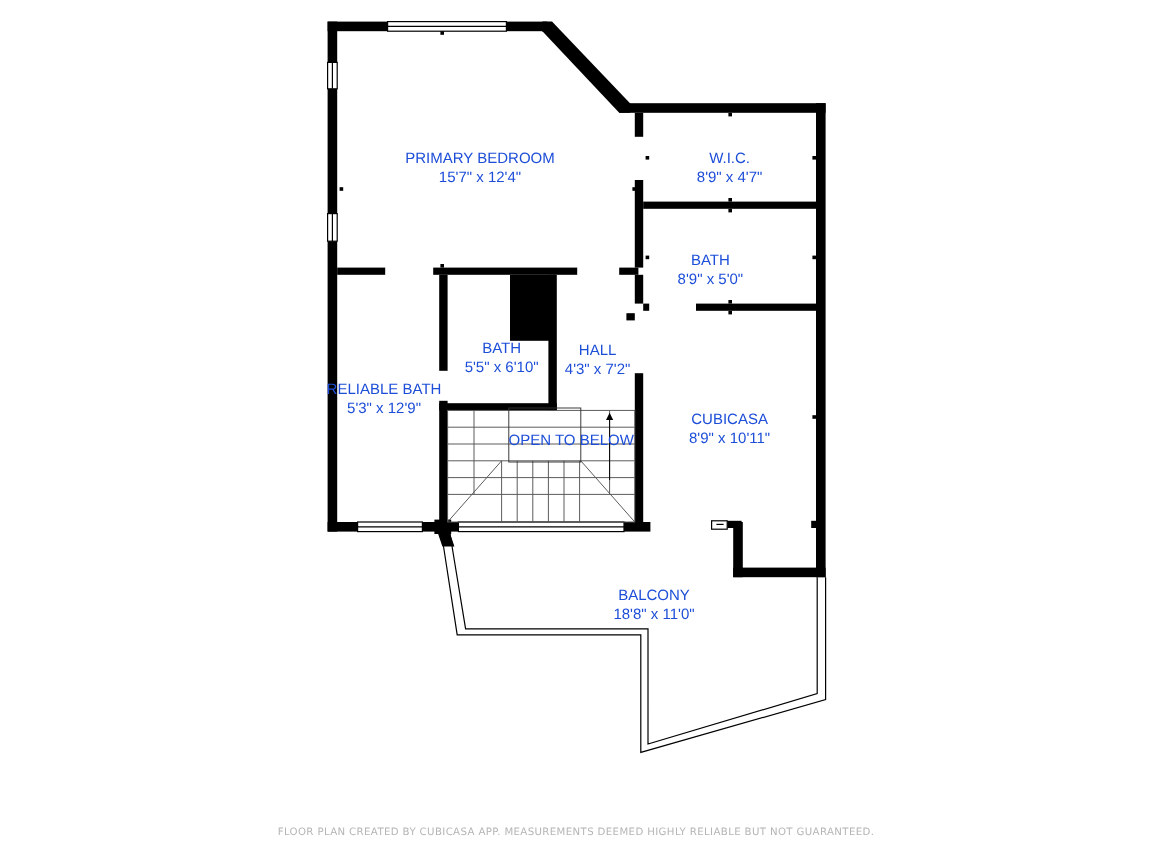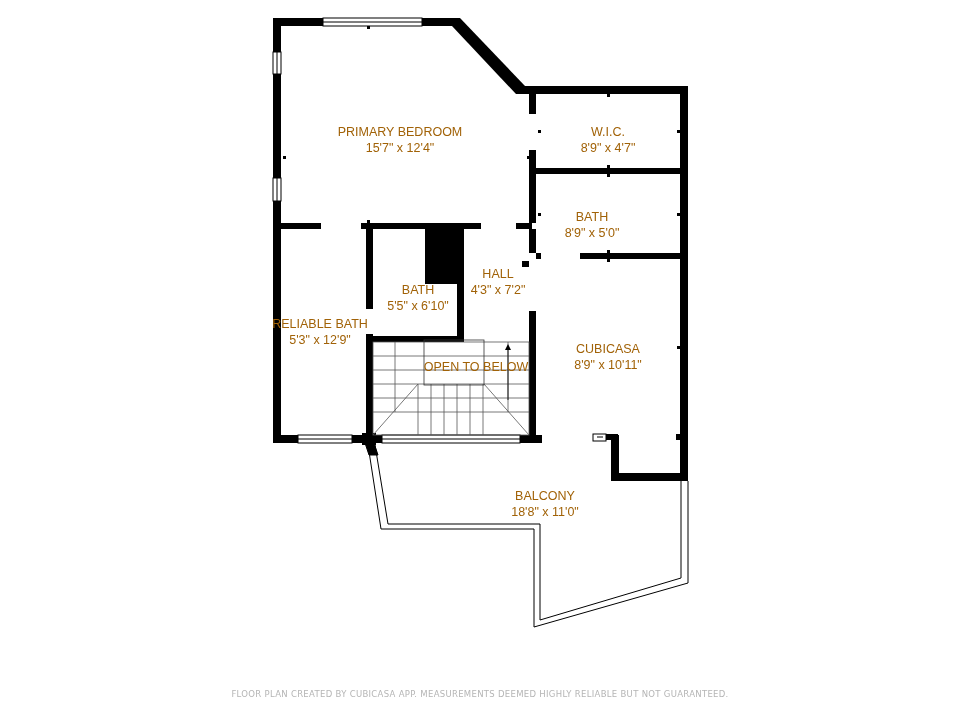--- a/index.html
+++ b/index.html
@@ -1,18 +1,18 @@
 <!DOCTYPE html>
 <html><head>
 <meta charset="utf-8">
 <style>
   html, body { margin: 0; padding: 0; background: #ffffff; }
   body { width: 960px; height: 720px; position: relative; overflow: hidden; font-family: "Liberation Sans", "DejaVu Sans", sans-serif; }
   #plan { position: absolute; left: 0; top: 0; width: 960px; height: 720px; }
-  .room-label { position: absolute; text-align: center; color: #a16207; font-size: 12.5px; line-height: 16px; white-space: nowrap; transform: translateX(-50%); }
+  .room-label { position: absolute; text-align: center; color: #1d4ed8; font-size: 12.5px; line-height: 16px; white-space: nowrap; transform: translateX(-50%); }
   .room-label .name, .room-label .dims { display: block; }
   .footer { position: absolute; left: 0; width: 960px; top: 689px; text-align: center; font-size: 8.5px; letter-spacing: 0.3px; color: #b5b5b5; font-family: "DejaVu Sans", sans-serif; }
 </style>
 </head>
 <body>
 
 <svg id="plan" viewBox="0 0 960 720" xmlns="http://www.w3.org/2000/svg">
 
   <g fill="#000">
 
@@ -137,21 +137,21 @@
   <span class="dims">8'9" x 4'7"</span>
 </div>
 <div class="room-label" style="left:592px; top:209px;">
   <span class="name">BATH</span>
   <span class="dims">8'9" x 5'0"</span>
 </div>
 <div class="room-label" style="left:418px; top:282px;">
   <span class="name">BATH</span>
   <span class="dims">5'5" x 6'10"</span>
 </div>
-<div class="room-label" style="left:498px; top:266px;">
+<div class="room-label" style="left:498px; top:284px;">
   <span class="name">HALL</span>
   <span class="dims">4'3" x 7'2"</span>
 </div>
 <div class="room-label" style="left:320px; top:316px;">
   <span class="name">RELIABLE BATH</span>
   <span class="dims">5'3" x 12'9"</span>
 </div>
 <div class="room-label" style="left:608px; top:341px;">
   <span class="name">CUBICASA</span>
   <span class="dims">8'9" x 10'11"</span>

